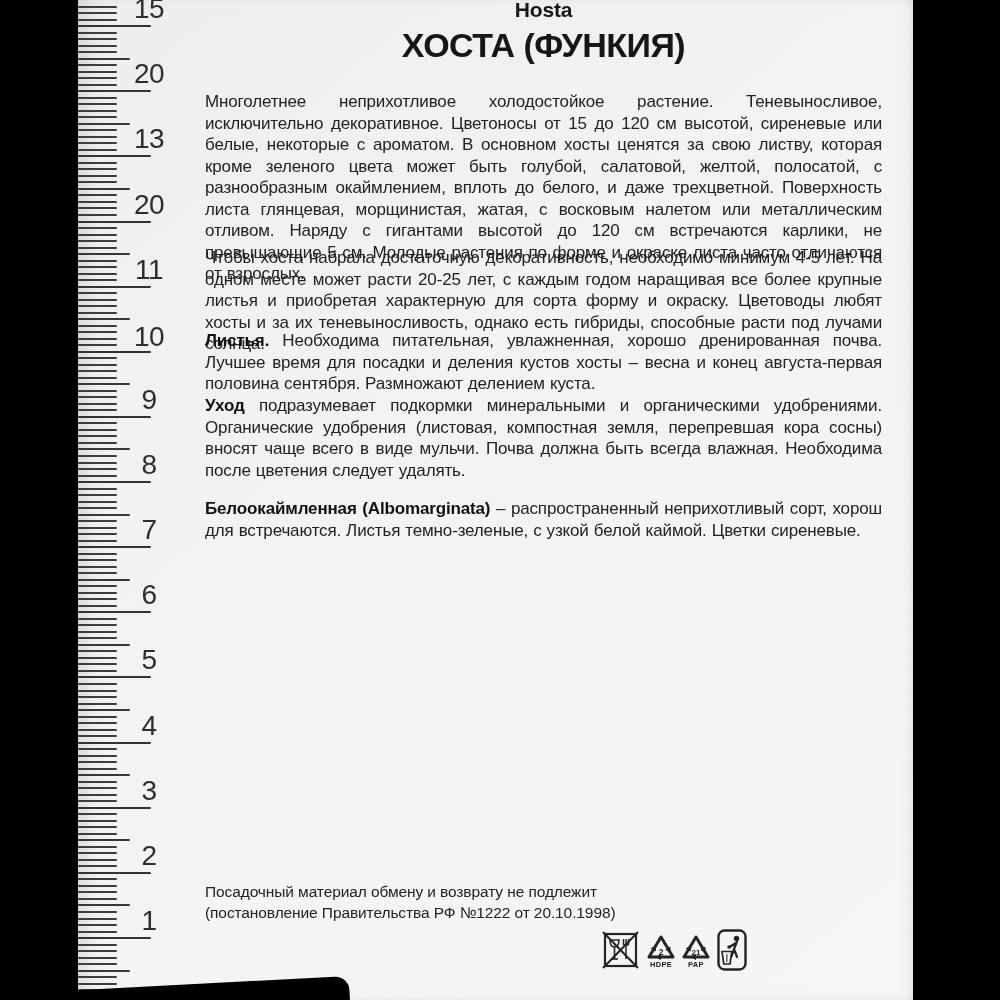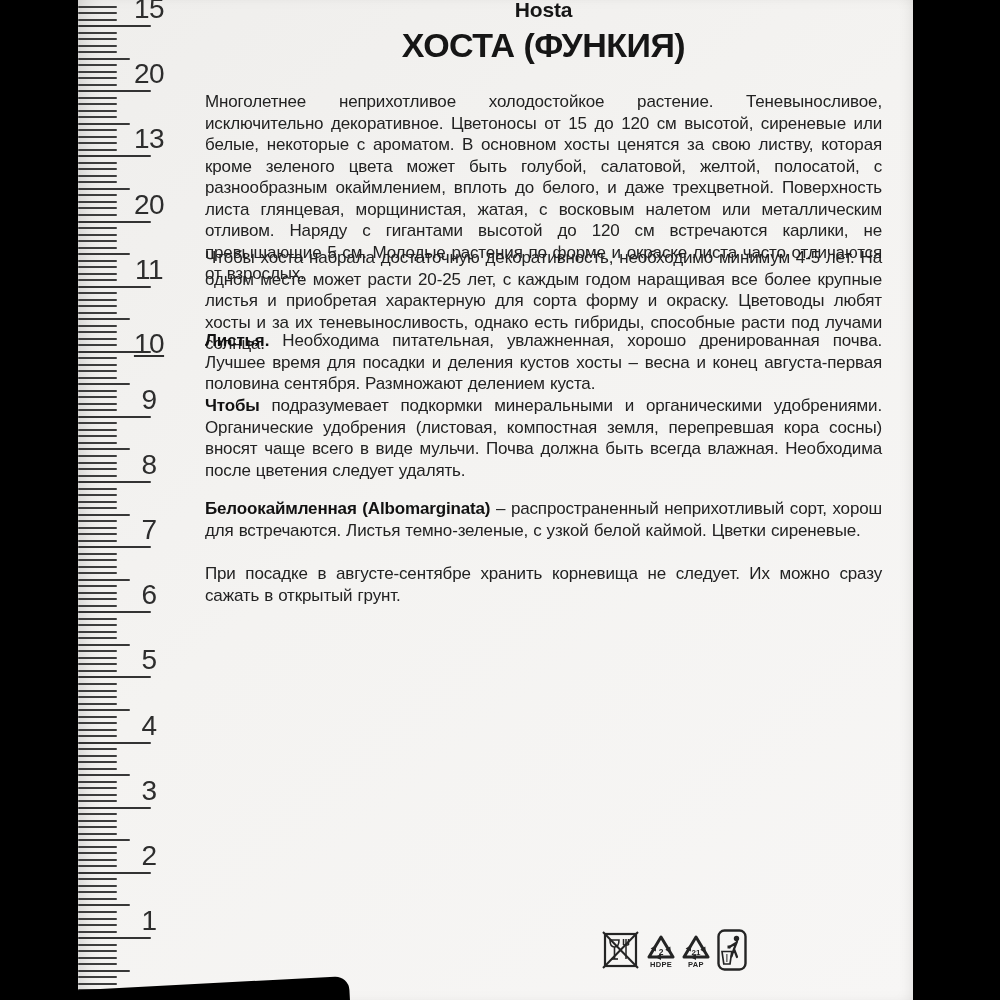--- a/index.html
+++ b/index.html
@@ -173,21 +173,21 @@
     <div class="tick short" style="top: 409.4px;"></div>
     <div class="tick short" style="top: 402.9px;"></div>
     <div class="tick short" style="top: 396.3px;"></div>
     <div class="tick short" style="top: 389.8px;"></div>
     <div class="tick mid" style="top: 383.3px;"></div>
     <div class="tick short" style="top: 376.8px;"></div>
     <div class="tick short" style="top: 370.3px;"></div>
     <div class="tick short" style="top: 363.8px;"></div>
     <div class="tick short" style="top: 357.3px;"></div>
     <div class="tick long" style="top: 350.7px;"></div>
-    <div class="num" style="top: 329px; text-decoration: underline;">10</div>
+    <div class="num" style="top: 322px;">10</div>
     <div class="tick short" style="top: 344.2px;"></div>
     <div class="tick short" style="top: 337.7px;"></div>
     <div class="tick short" style="top: 331.2px;"></div>
     <div class="tick short" style="top: 324.7px;"></div>
     <div class="tick mid" style="top: 318.2px;"></div>
     <div class="tick short" style="top: 311.7px;"></div>
     <div class="tick short" style="top: 305.1px;"></div>
     <div class="tick short" style="top: 298.6px;"></div>
     <div class="tick short" style="top: 292.1px;"></div>
     <div class="tick long" style="top: 285.6px;"></div>
@@ -244,31 +244,32 @@
 <div class="title-en">Hosta</div>
 <div class="title-ru">ХОСТА (ФУНКИЯ)</div>
 
 <p class="para p1"><span>Многолетнее неприхотливое холодостойкое растение. Теневыносливое, исключительно декоративное. Цветоносы от 15 до 120 см высотой, сиреневые или белые, некоторые с ароматом. В основном хосты ценятся за свою листву, которая кроме зеленого цвета может быть голубой, салатовой, желтой, полосатой, с разнообразным окаймлением, вплоть до белого, и даже трехцветной. Поверхность листа глянцевая, морщинистая, жатая, с восковым налетом или металлическим отливом. Наряду с гигантами высотой до 120 см встречаются карлики, не превышающие 5 см. Молодые растения по форме и окраске листа часто отличаются от взрослых.</span></p>
 
 <p class="para p2"><span>Чтобы хоста набрала достаточную декоративность, необходимо минимум 4-5 лет. На одном месте может расти 20-25 лет, с каждым годом наращивая все более крупные листья и приобретая характерную для сорта форму и окраску. Цветоводы любят хосты и за их теневыносливость, однако есть гибриды, способные расти под лучами солнца.</span></p>
 
 <p class="para p3"><span class="lead">Листья.</span>
 <span>Необходима питательная, увлажненная, хорошо дренированная почва. Лучшее время для посадки и деления кустов хосты – весна и конец августа-первая половина сентября. Размножают делением куста.</span></p>
 
-<p class="para p4"><span class="lead">Чтобы</span>
+<p class="para p4"><span class="lead">Уход</span>
 <span>подразумевает подкормки минеральными и органическими удобрениями. Органические удобрения (листовая, компостная земля, перепревшая кора сосны) вносят чаще всего в виде мульчи. Почва должна быть всегда влажная. Необходима после цветения следует удалять.</span></p>
 
 <p class="para p5"><span class="lead">Белоокаймленная (Albomarginata)</span>
 <span>– распространенный неприхотливый сорт, хорош для встречаются. Листья темно-зеленые, с узкой белой каймой. Цветки сиреневые.</span></p>
 
 <div class="pgroup">
-  <p class="para"><span>При посадке в августе-сентябре хранить корневища не следует. Их можно сразу сажать в открытый грунт.</span></p>
 </div>
 
 <div class="footer-note">
+  <p>Посадочный материал обмену и возврату не подлежит</p>
+  <p>(постановление Правительства РФ №1222 от 20.10.1998)</p>
 </div>
 
 <div class="pack-icons">
 
   <div class="pack" style="left:2px;top:2px;">
     <svg width="37" height="40" viewBox="0 0 37 40">
       <rect class="ico-stroke" x="3" y="4" width="31" height="32" stroke-width="2.2"></rect>
       <line class="ico-stroke" x1="1" y1="2" x2="36" y2="38" stroke-width="2"></line>
       <line class="ico-stroke" x1="36" y1="2" x2="1" y2="38" stroke-width="2"></line>
       <path class="ico-stroke" stroke-width="1.6" d="M8 10 c0 6 3 7 4.5 7 c1.5 0 4.5 -1 4.5 -7 z"></path>

